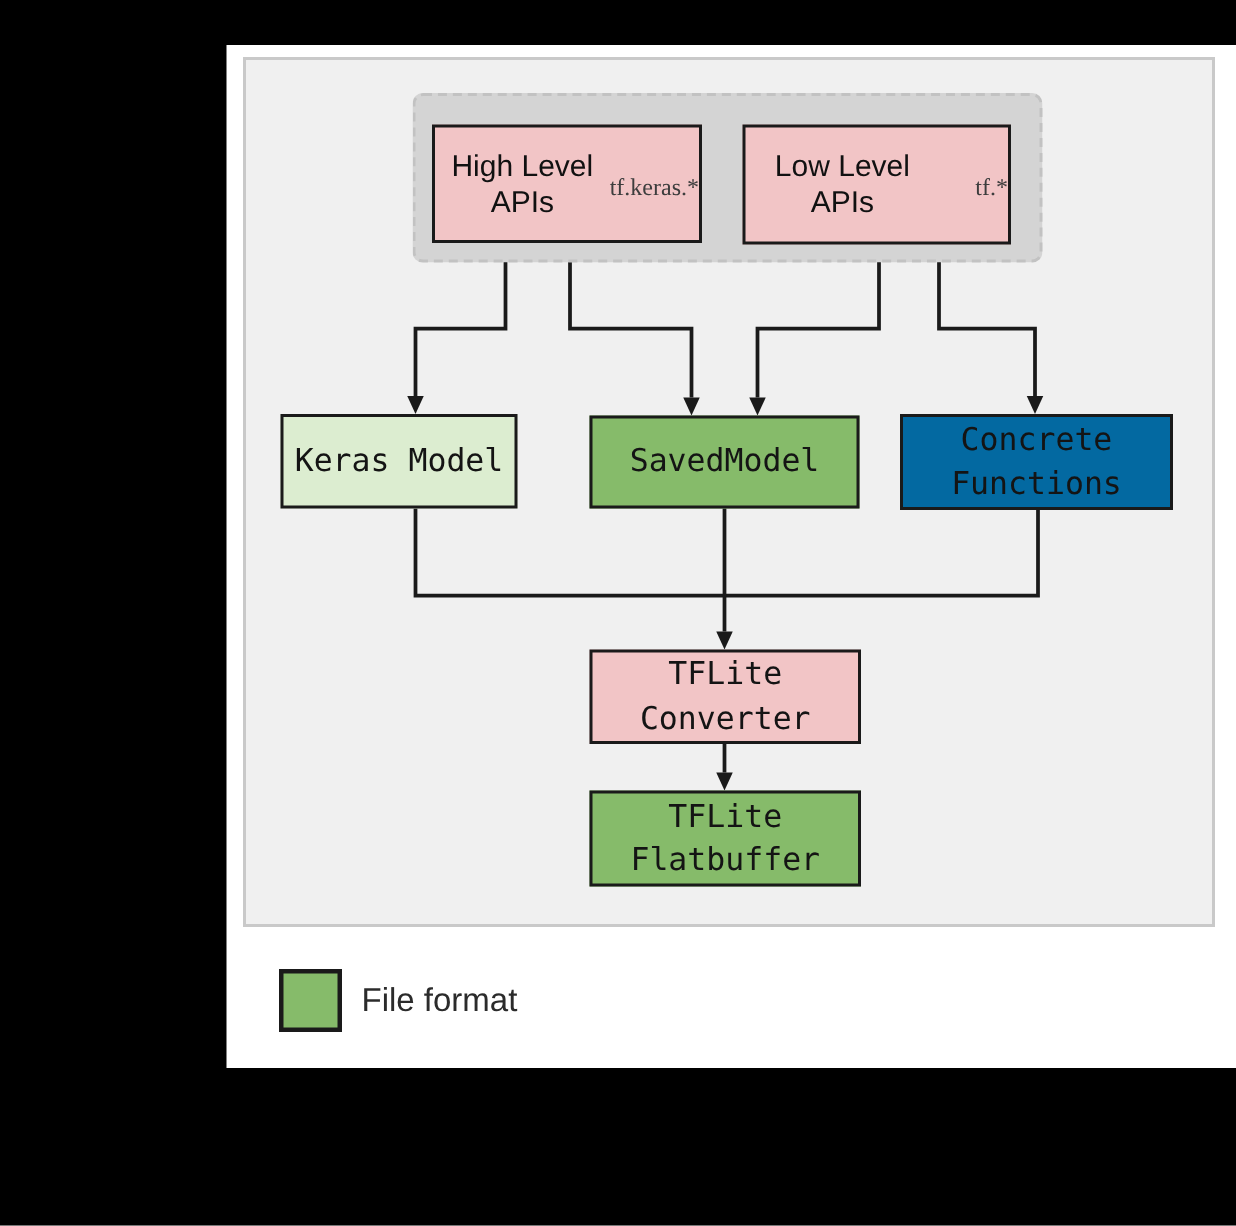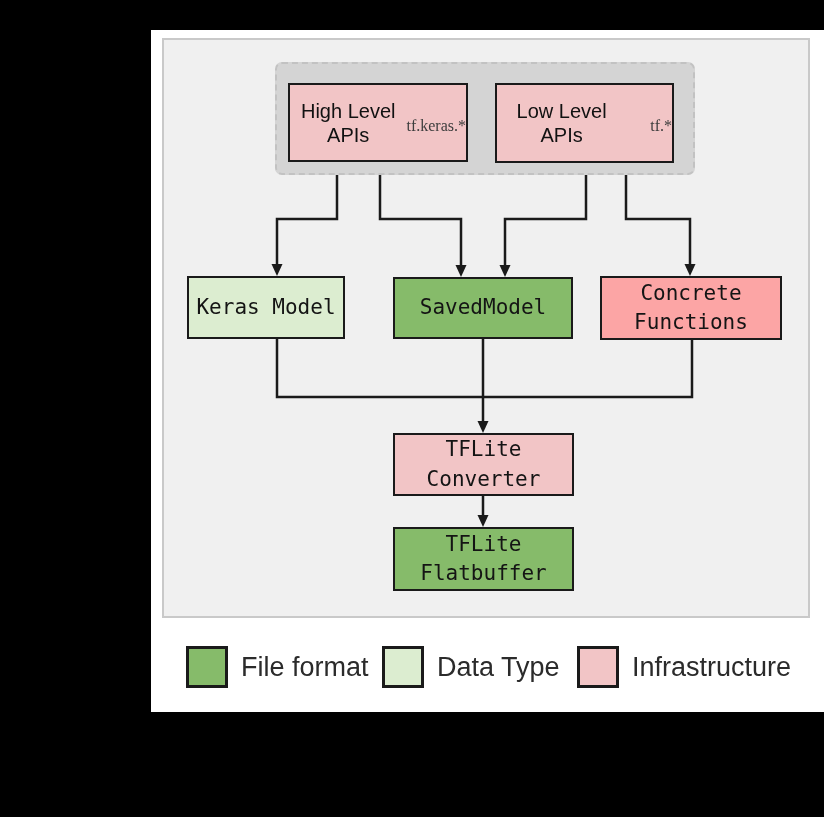--- a/index.html
+++ b/index.html
@@ -62,21 +62,21 @@
     display:flex;align-items:center;gap:13px;
   }
   .legend-item-1{left:35px;}
   .legend-item-2{left:231px;}
   .legend-item-3{left:426px;}
   .swatch{
     width:42px;height:42px;box-sizing:border-box;
     border:3px solid #1a1a1a;flex:0 0 auto;
   }
   .legend-label{
-    font-size:27px;color:#2b2b2b;white-space:nowrap;
+    font-size:22px;color:#2b2b2b;white-space:nowrap;
   }
 </style>
 </head>
 <body>
 
 <div class="canvas">
 
   <div class="panel" style="background-color: rgb(240, 240, 240);">
 
     <svg class="connectors" viewBox="0 0 644 576" xmlns="http://www.w3.org/2000/svg">
@@ -108,21 +108,21 @@
     </div>
 
     <div class="node node-saved" style="background-color: rgb(134, 187, 106);">
       <span class="mono-label">SavedModel</span>
     </div>
 
     <div class="node node-keras" style="background-color: rgb(220, 237, 208);">
       <span class="mono-label">Keras Model</span>
     </div>
 
-    <div class="node node-concrete" style="background-color: #fca5a5;">
+    <div class="node node-concrete" style="background-color: #0369a1;">
       <span class="mono-label">Concrete
 Functions</span>
     </div>
 
     <div class="node node-converter" style="background-color: rgb(242, 197, 198);">
       <span class="mono-label">TFLite
 Converter</span>
     </div>
 
     <div class="node node-flatbuffer" style="background-color: rgb(134, 187, 106);">
@@ -130,23 +130,15 @@
 Flatbuffer</span>
     </div>
 
   </div>
 
   <div class="legend-item legend-item-1">
     <span class="swatch" style="background-color: rgb(134, 187, 106);"></span>
     <span class="legend-label">File format</span>
   </div>
 
-  <div class="legend-item legend-item-2">
-    <span class="swatch" style="background-color: rgb(220, 237, 208);"></span>
-    <span class="legend-label">Data Type</span>
-  </div>
 
-  <div class="legend-item legend-item-3">
-    <span class="swatch" style="background-color: rgb(242, 197, 198);"></span>
-    <span class="legend-label">Infrastructure</span>
-  </div>
 
 </div>
 
 </body></html>

